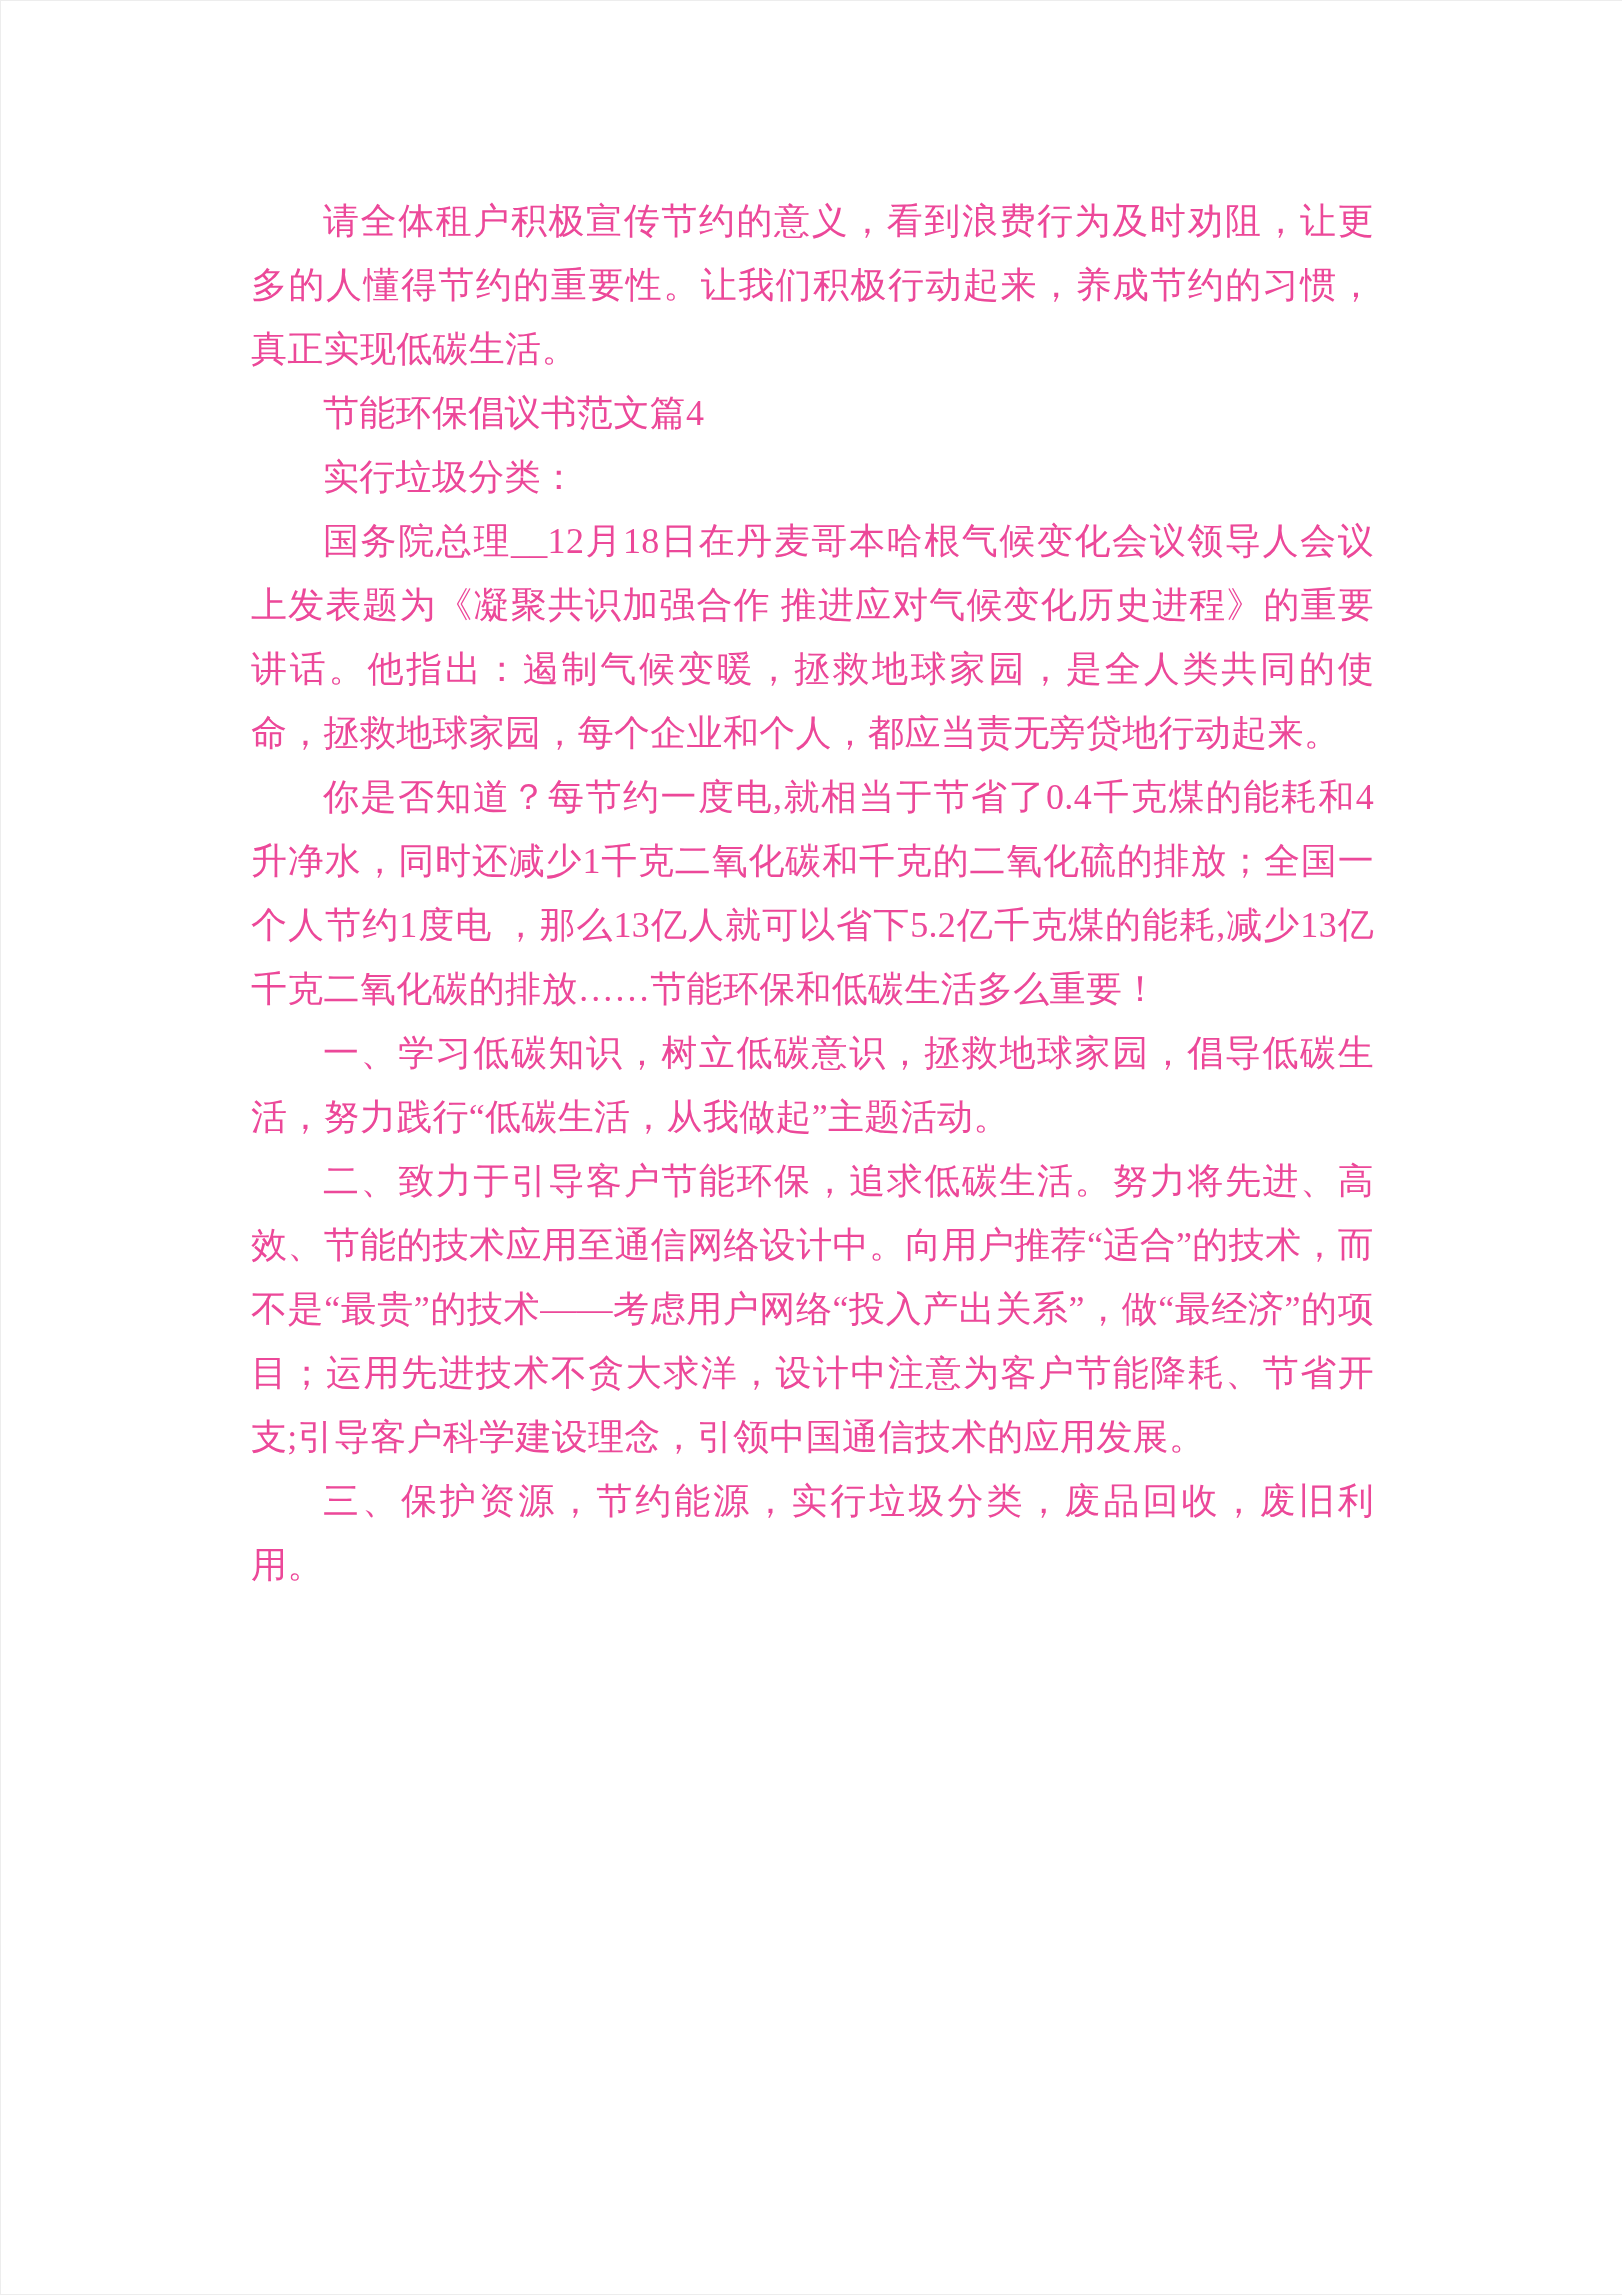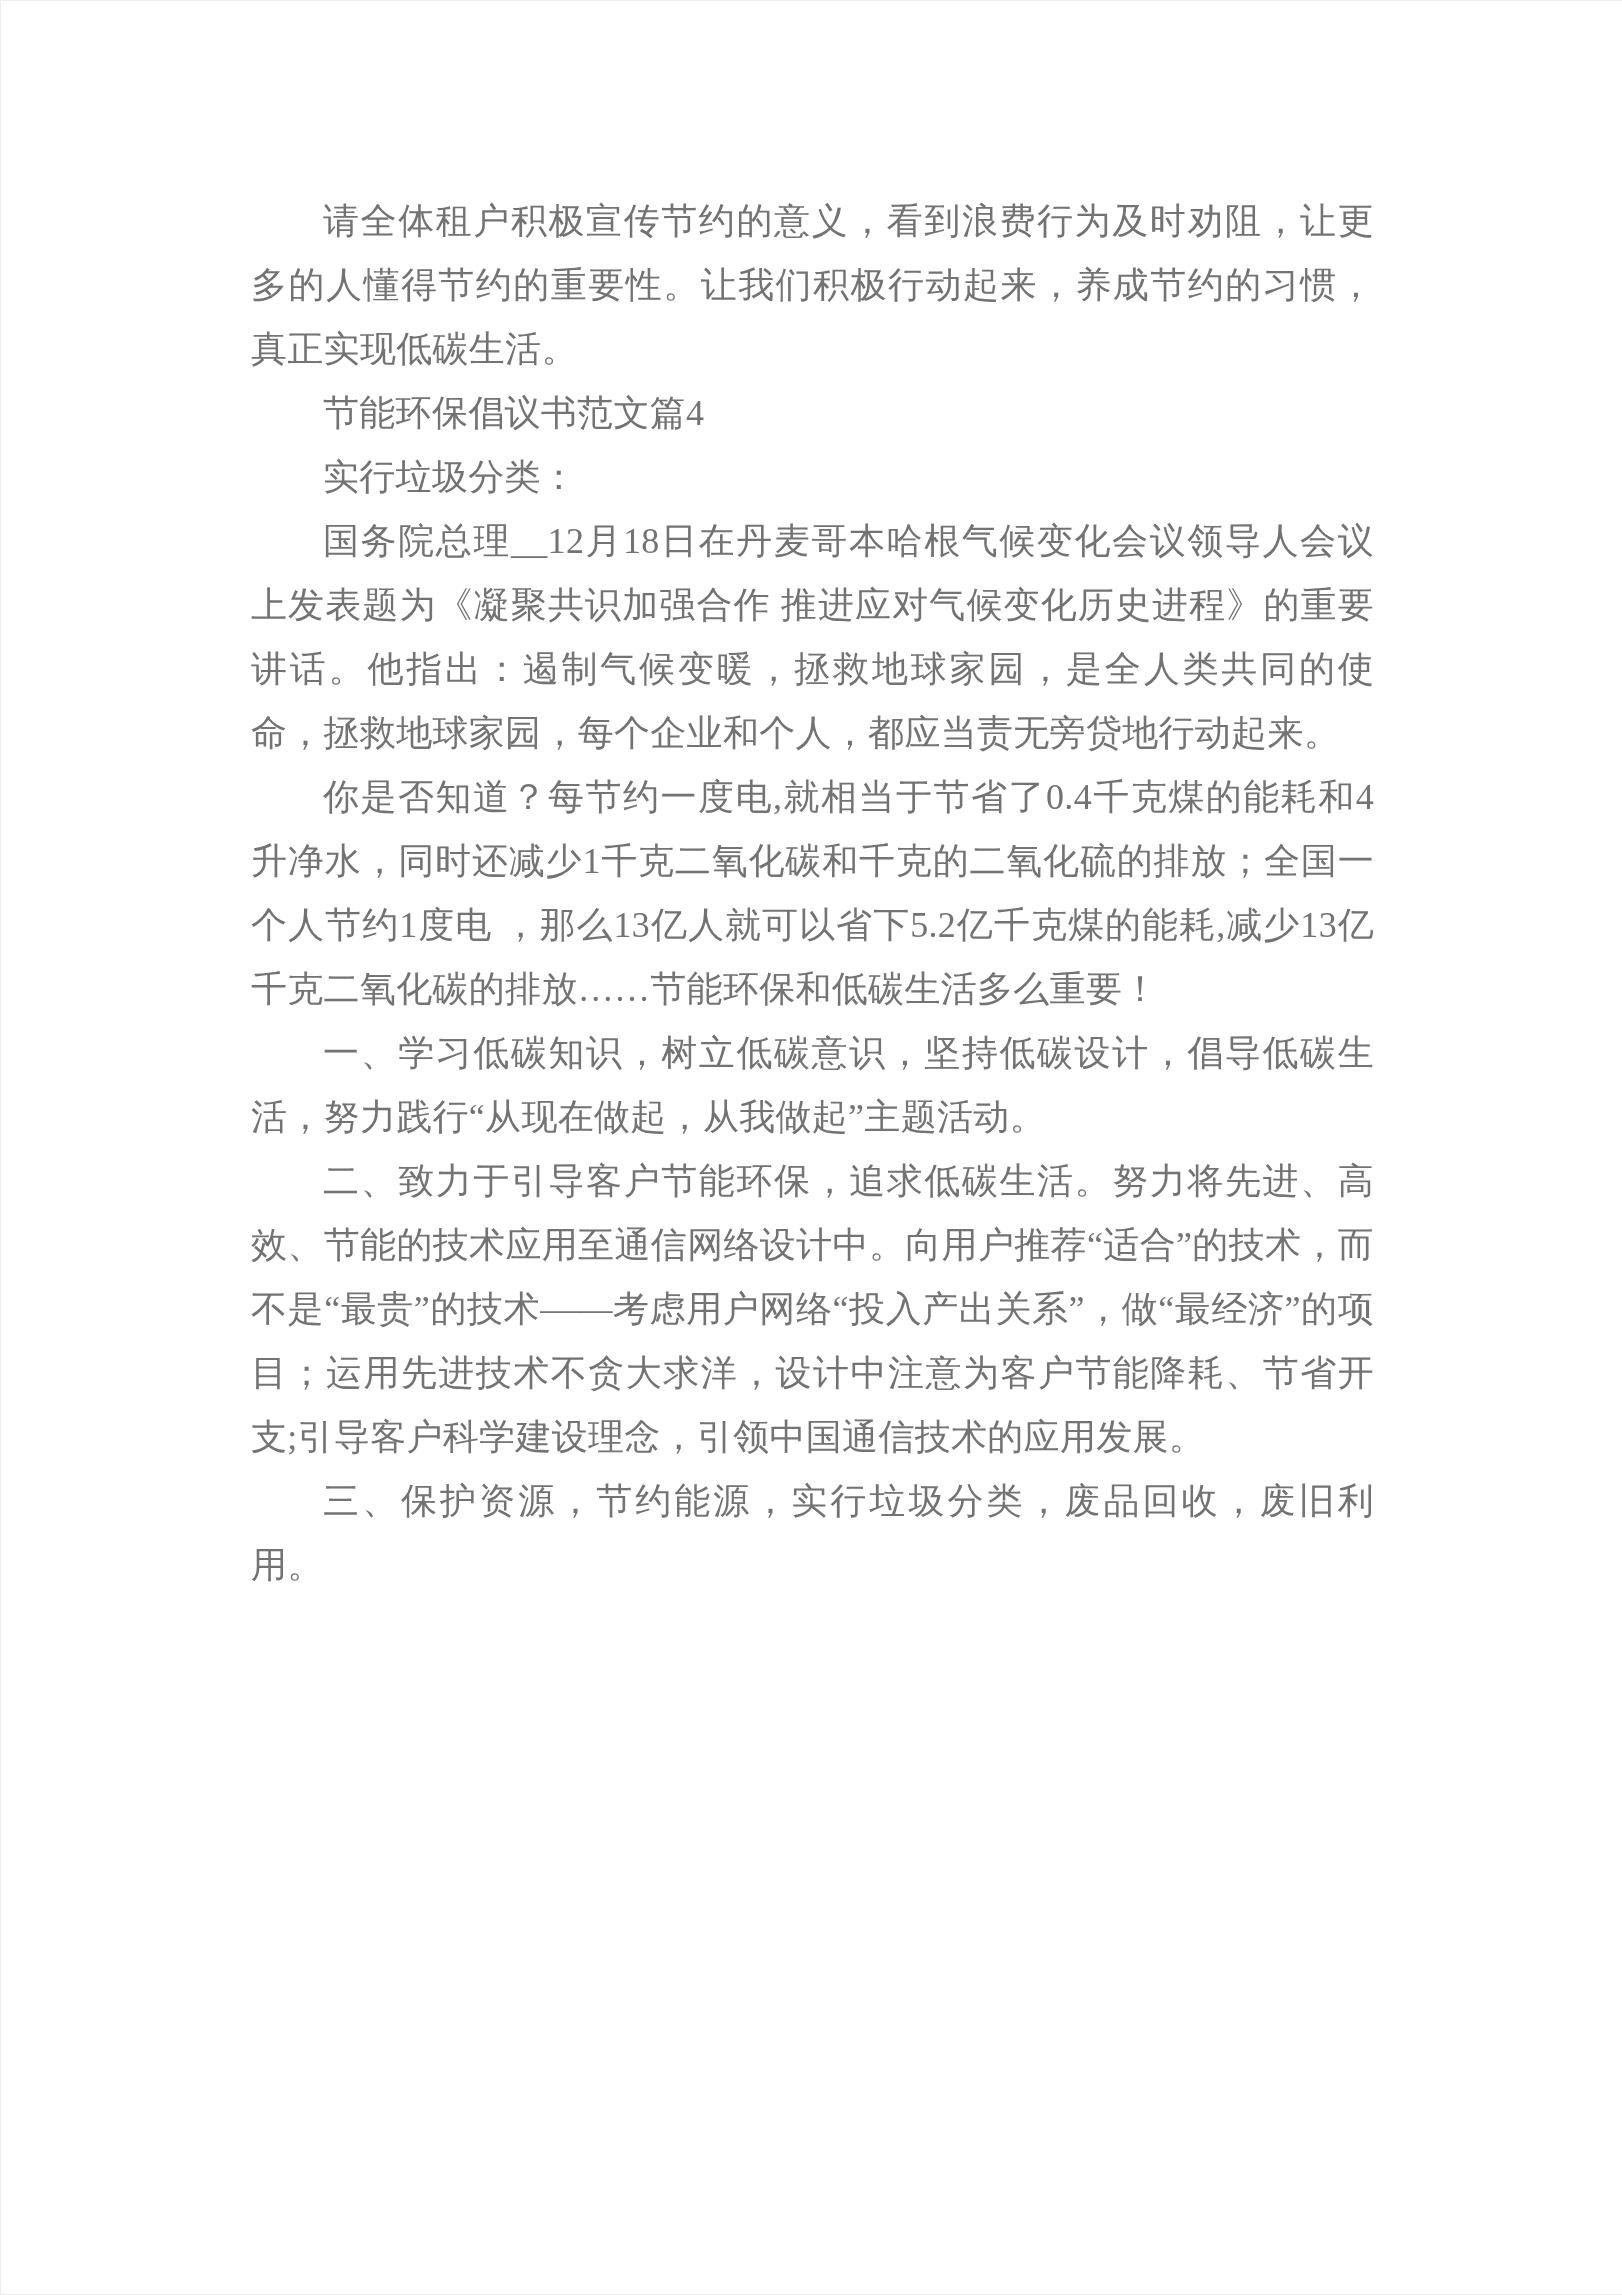--- a/index.html
+++ b/index.html
@@ -21,21 +21,21 @@
     height: 2295px;
     box-sizing: border-box;
     background: #ffffff;
     border: 1.3px solid #ededed;
   }
   .content {
     position: absolute;
     left: 250px;
     top: 188px;
     width: 1123px;
-    color: #737373;
+    color: #ec4899;
     font-size: 36px;
     line-height: 64px;
     text-align: justify;
     letter-spacing: 0.3px;
   }
   .content p {
     margin: 0;
     padding: 0;
     text-indent: 2em;
     word-break: break-all;
@@ -44,18 +44,18 @@
 </head>
 <body>
 
 <div class="page">
   <div class="content">
     <p>请全体租户积极宣传节约的意义，看到浪费行为及时劝阻，让更多的人懂得节约的重要性。让我们积极行动起来，养成节约的习惯，真正实现低碳生活。</p>
     <p>节能环保倡议书范文篇4</p>
     <p>实行垃圾分类：</p>
     <p>国务院总理__12月18日在丹麦哥本哈根气候变化会议领导人会议上发表题为《凝聚共识加强合作  推进应对气候变化历史进程》的重要讲话。他指出：遏制气候变暖，拯救地球家园，是全人类共同的使命，拯救地球家园，每个企业和个人，都应当责无旁贷地行动起来。</p>
     <p>你是否知道？每节约一度电,就相当于节省了0.4千克煤的能耗和4升净水，同时还减少1千克二氧化碳和千克的二氧化硫的排放；全国一个人节约1度电 ，那么13亿人就可以省下5.2亿千克煤的能耗,减少13亿千克二氧化碳的排放……节能环保和低碳生活多么重要！</p>
-    <p>一、学习低碳知识，树立低碳意识，坚持低碳设计，倡导低碳生活，努力践行“从现在做起，从我做起”主题活动。</p>
+    <p>一、学习低碳知识，树立低碳意识，拯救地球家园，倡导低碳生活，努力践行“低碳生活，从我做起”主题活动。</p>
     <p>二、致力于引导客户节能环保，追求低碳生活。努力将先进、高效、节能的技术应用至通信网络设计中。向用户推荐“适合”的技术，而不是“最贵”的技术——考虑用户网络“投入产出关系”，做“最经济”的项目；运用先进技术不贪大求洋，设计中注意为客户节能降耗、节省开支;引导客户科学建设理念，引领中国通信技术的应用发展。</p>
     <p>三、保护资源，节约能源，实行垃圾分类，废品回收，废旧利用。</p>
   </div>
 </div>
 
 
 </body></html>

